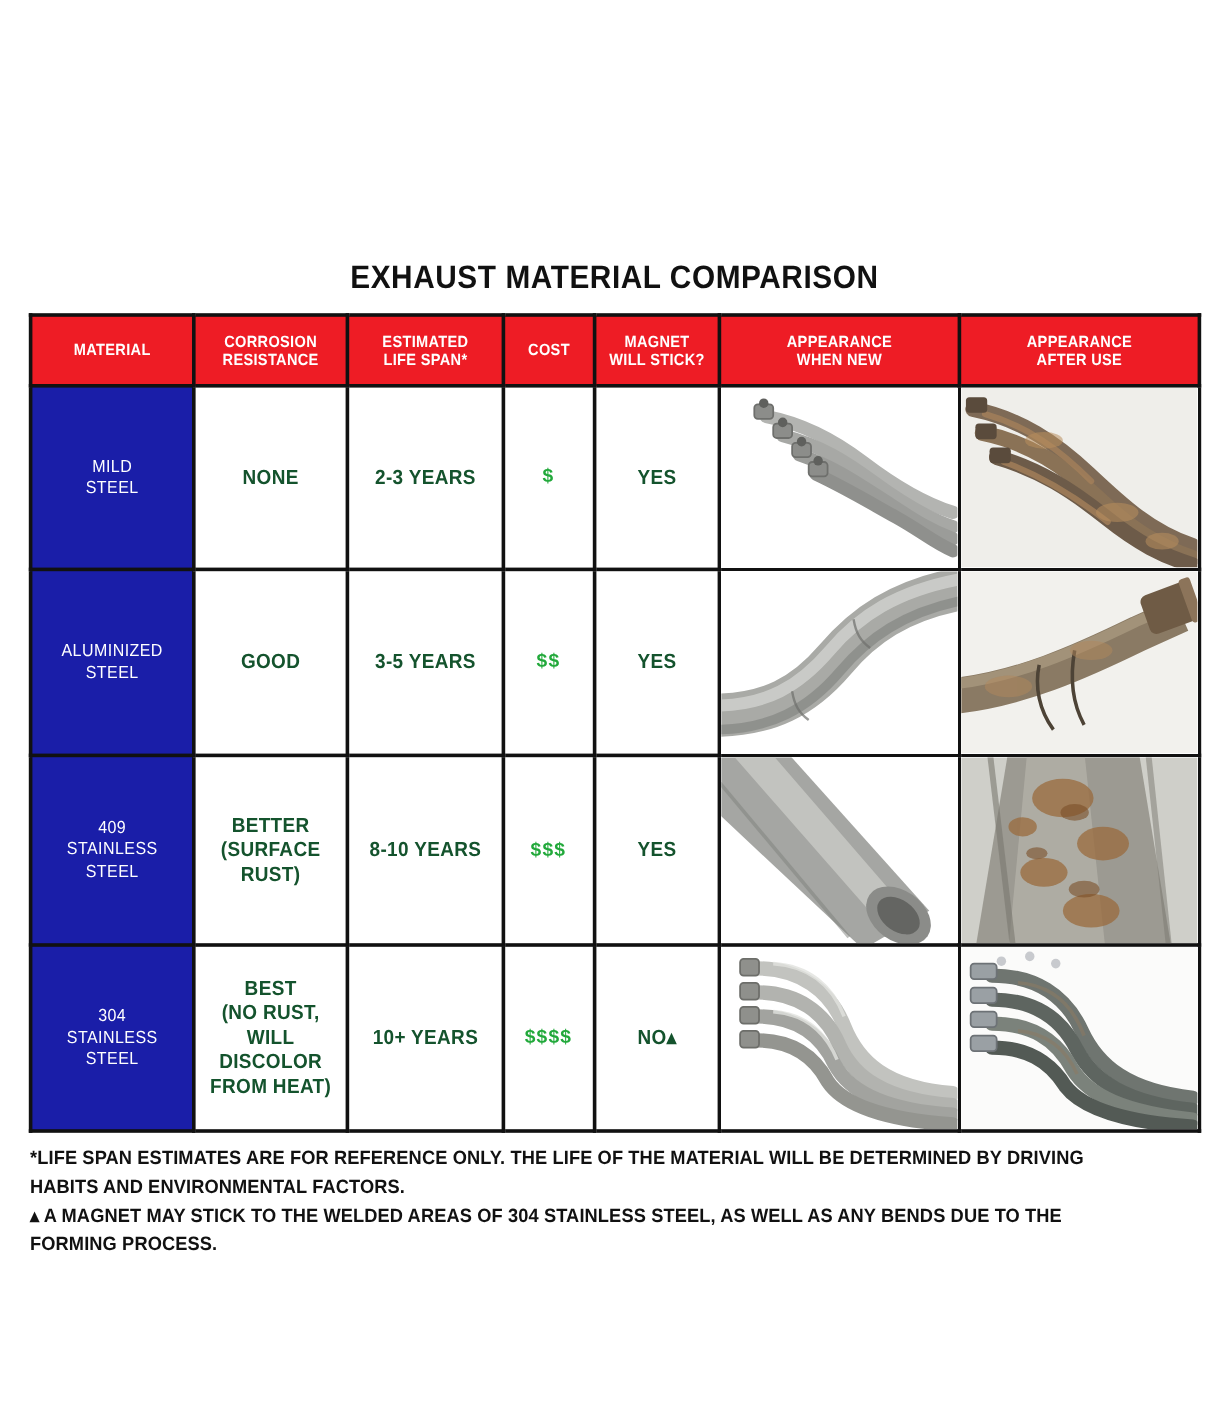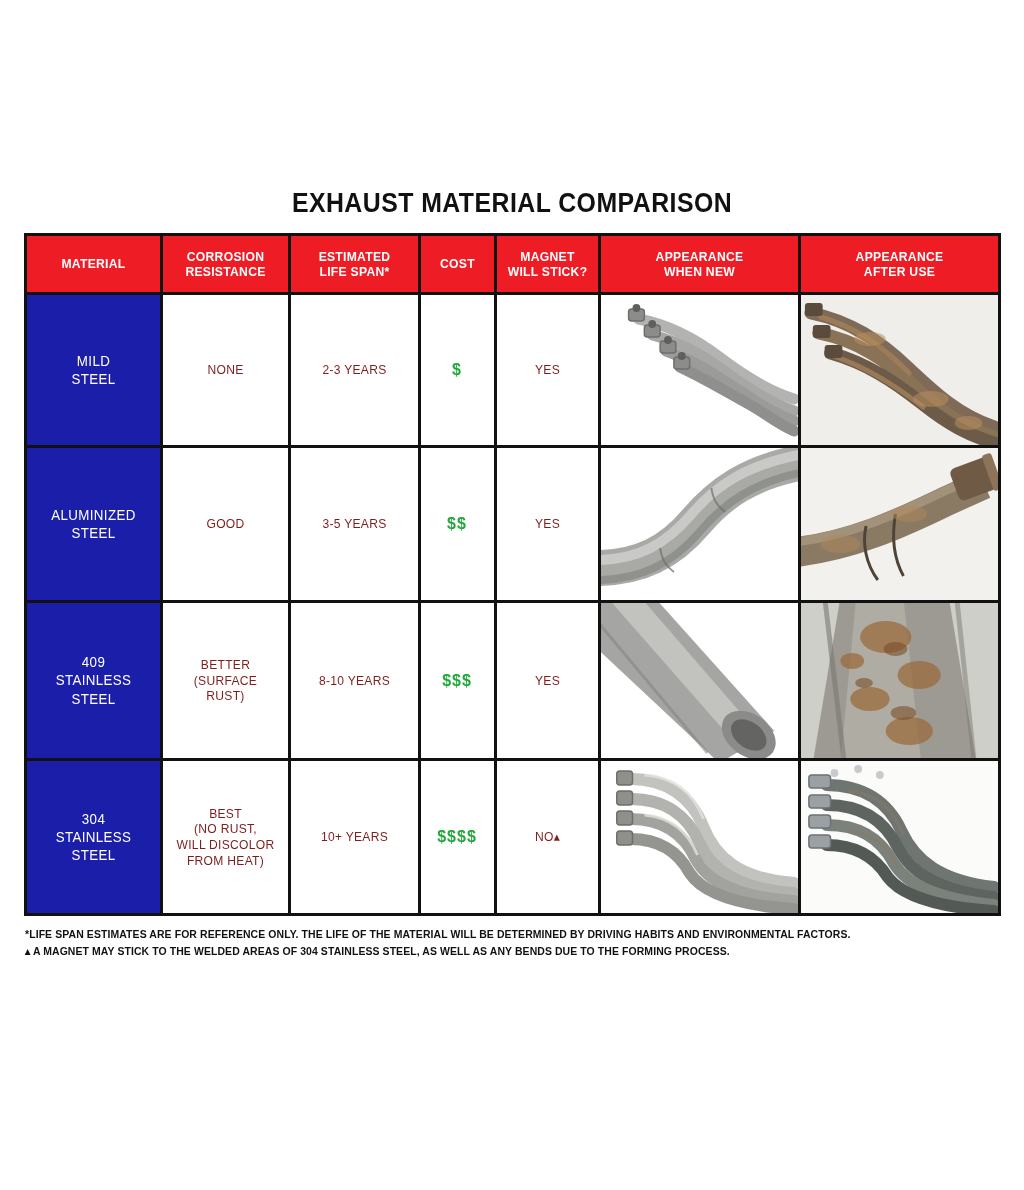--- a/index.html
+++ b/index.html
@@ -18,21 +18,21 @@
   .page {
     position: relative;
     width: 1024px;
     height: 1190px;
     box-sizing: border-box;
   }
 
   .chart-wrap {
     position: absolute;
     left: 0;
-    top: 188px;
+    top: 216px;
     width: 1024px;
   }
 
   .chart-title {
     text-align: center;
     font-size: 27px;
     font-weight: bold;
     letter-spacing: 0.5px;
     color: #111111;
     margin-bottom: 14px;
@@ -77,23 +77,23 @@
     color: #ffffff;
     font-size: 14.5px;
     font-weight: normal;
     line-height: 1.25;
     letter-spacing: 0.4px;
   }
   td.matcell .hl { display: block; transform: scaleX(0.92); }
 
   td.txt {
     background: #ffffff;
-    color: #7f1d1d;
-    font-size: 13px;
-    font-weight: normal;
+    color: #14532d;
+    font-size: 17px;
+    font-weight: bold;
     line-height: 1.2;
     letter-spacing: 0.3px;
     padding: 4px 6px;
   }
   td.txt .hl { display: block; transform: scaleX(0.93); }
 
   td.cost {
     color: #22a93b;
     font-size: 16px;
     font-weight: bold;
@@ -123,21 +123,21 @@
   col.c-use { width: 200px; }
 
   tr.r1 td { height: 150px; }
   tr.r2 td { height: 152px; }
   tr.r3 td { height: 155px; }
   tr.r4 td { height: 152px; }
 
   .notes {
     width: 974px;
     margin: 10px auto 0 auto;
-    font-size: 11px;
+    font-size: 16px;
     font-weight: bold;
     line-height: 1.5;
     color: #111111;
     letter-spacing: 0.1px;
   }
   .notes div { transform: scaleX(0.95); transform-origin: left center; }
 
   
   svg.pic { display: block; width: 100%; height: 100%; }
 </style>

